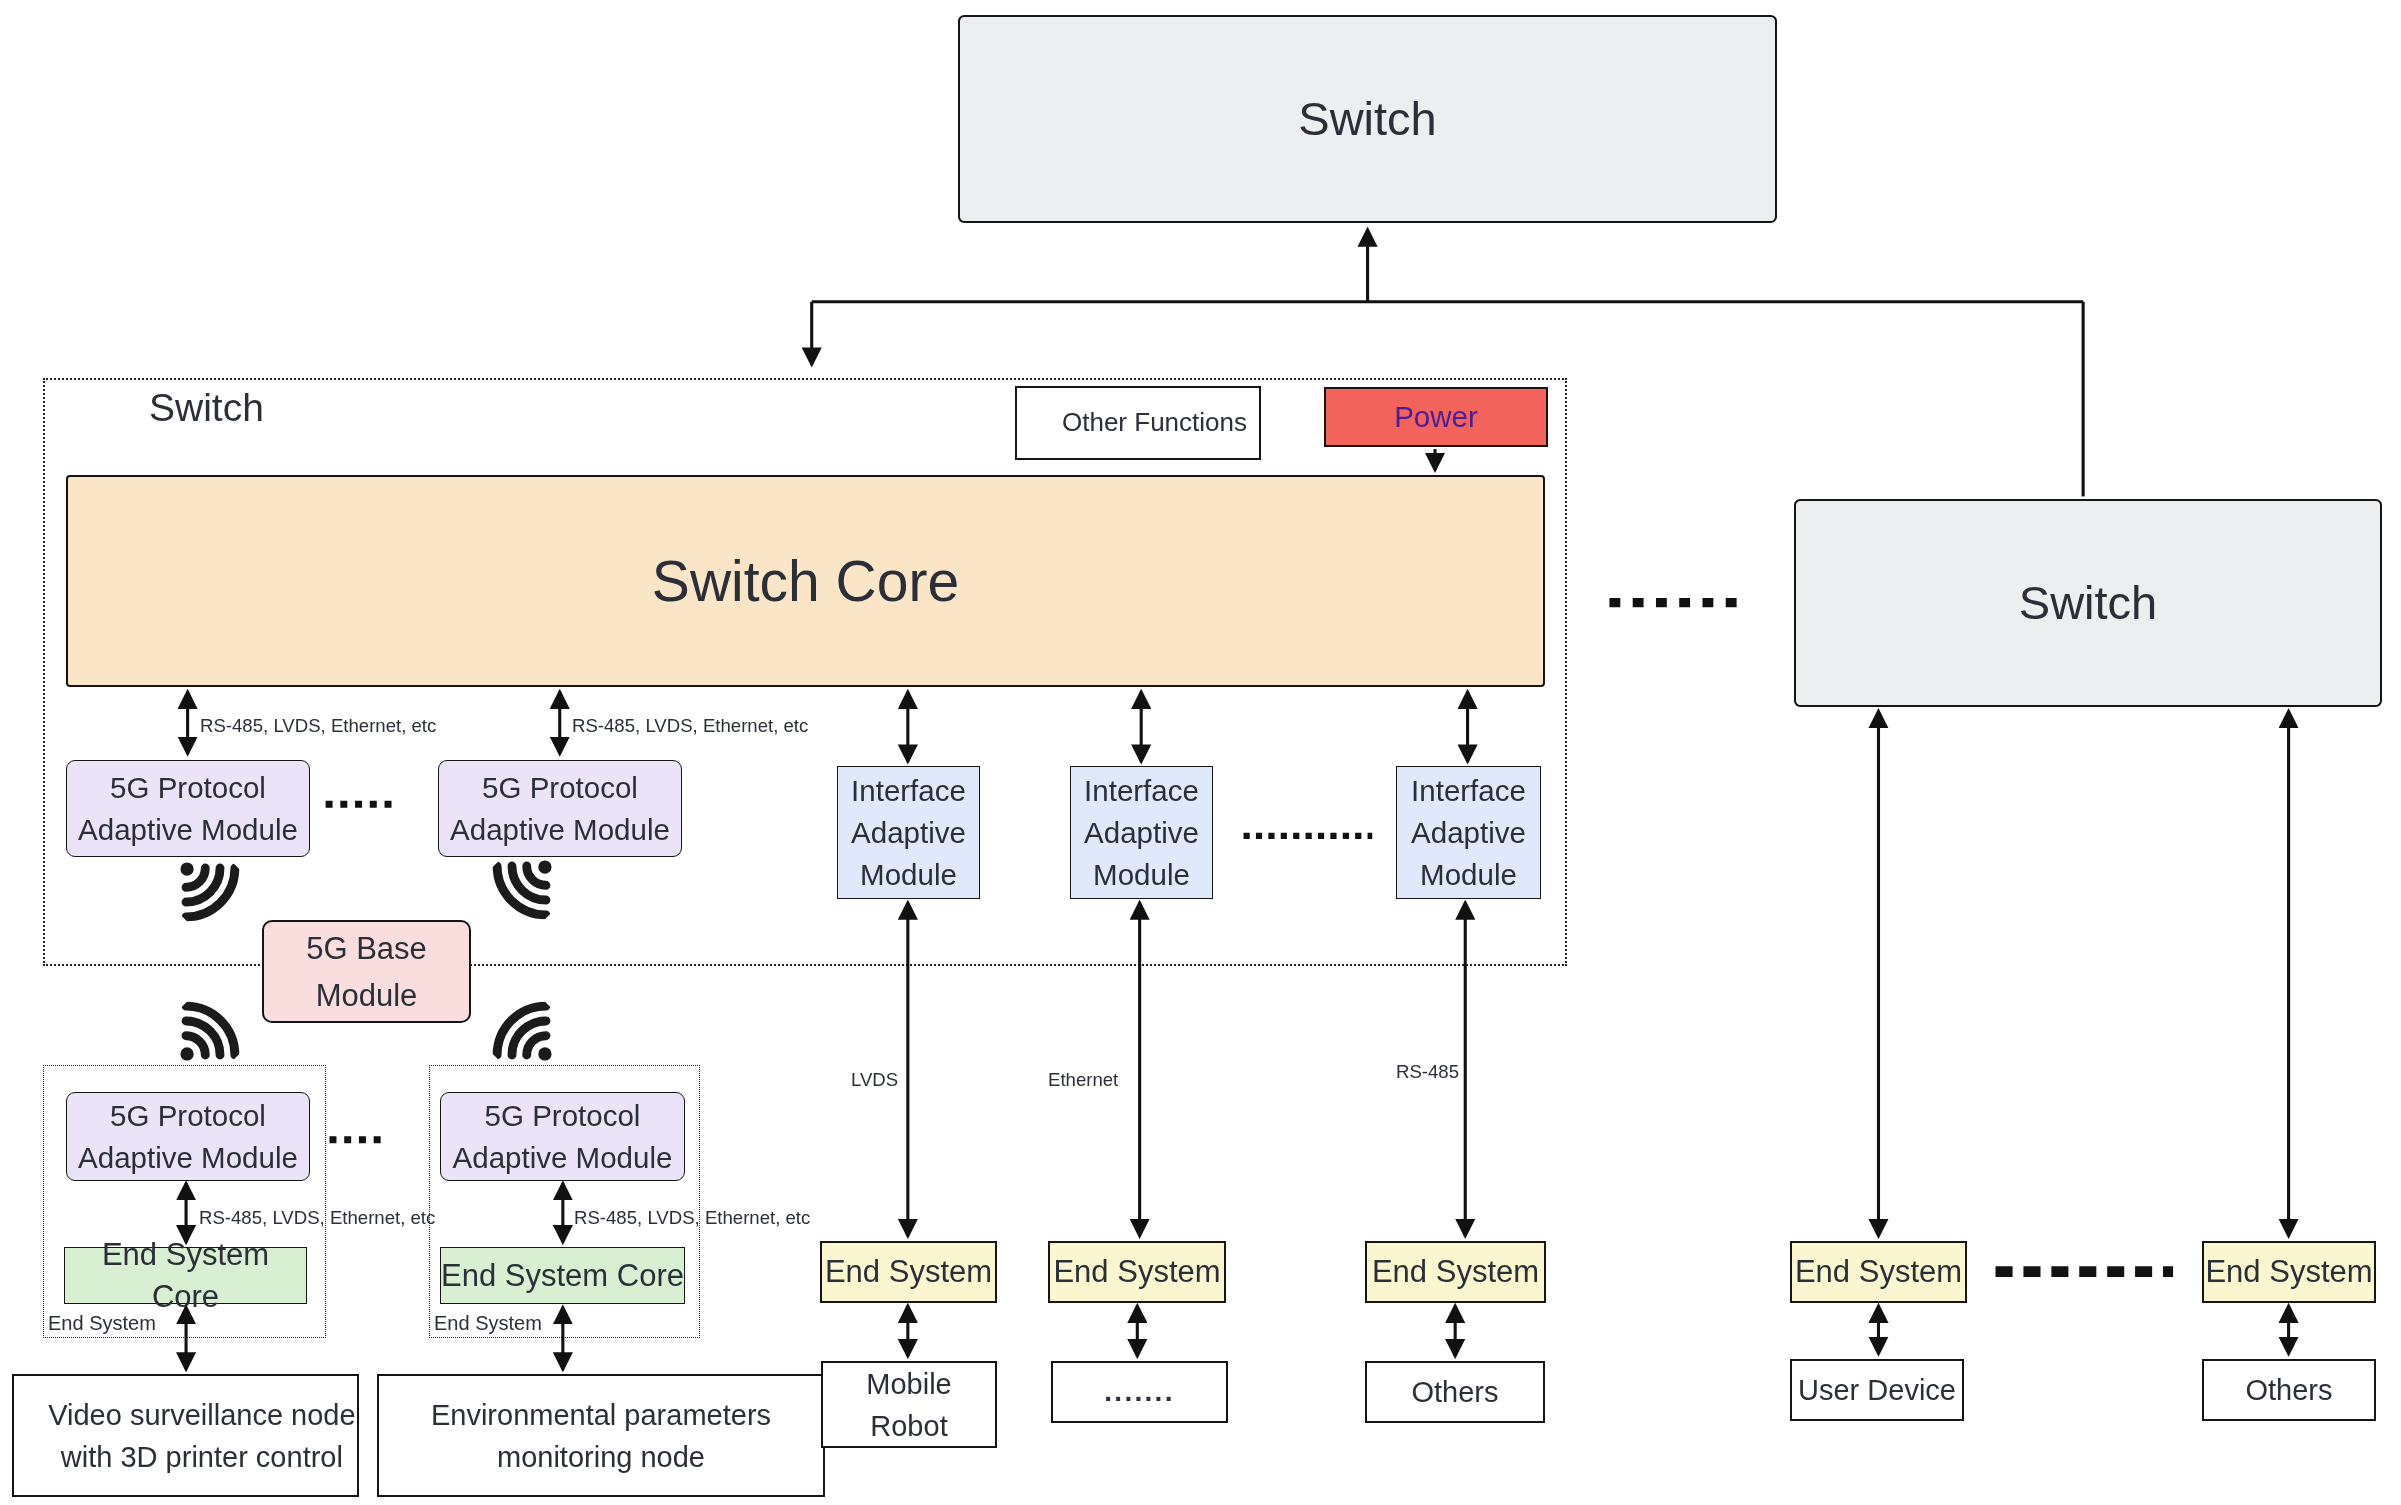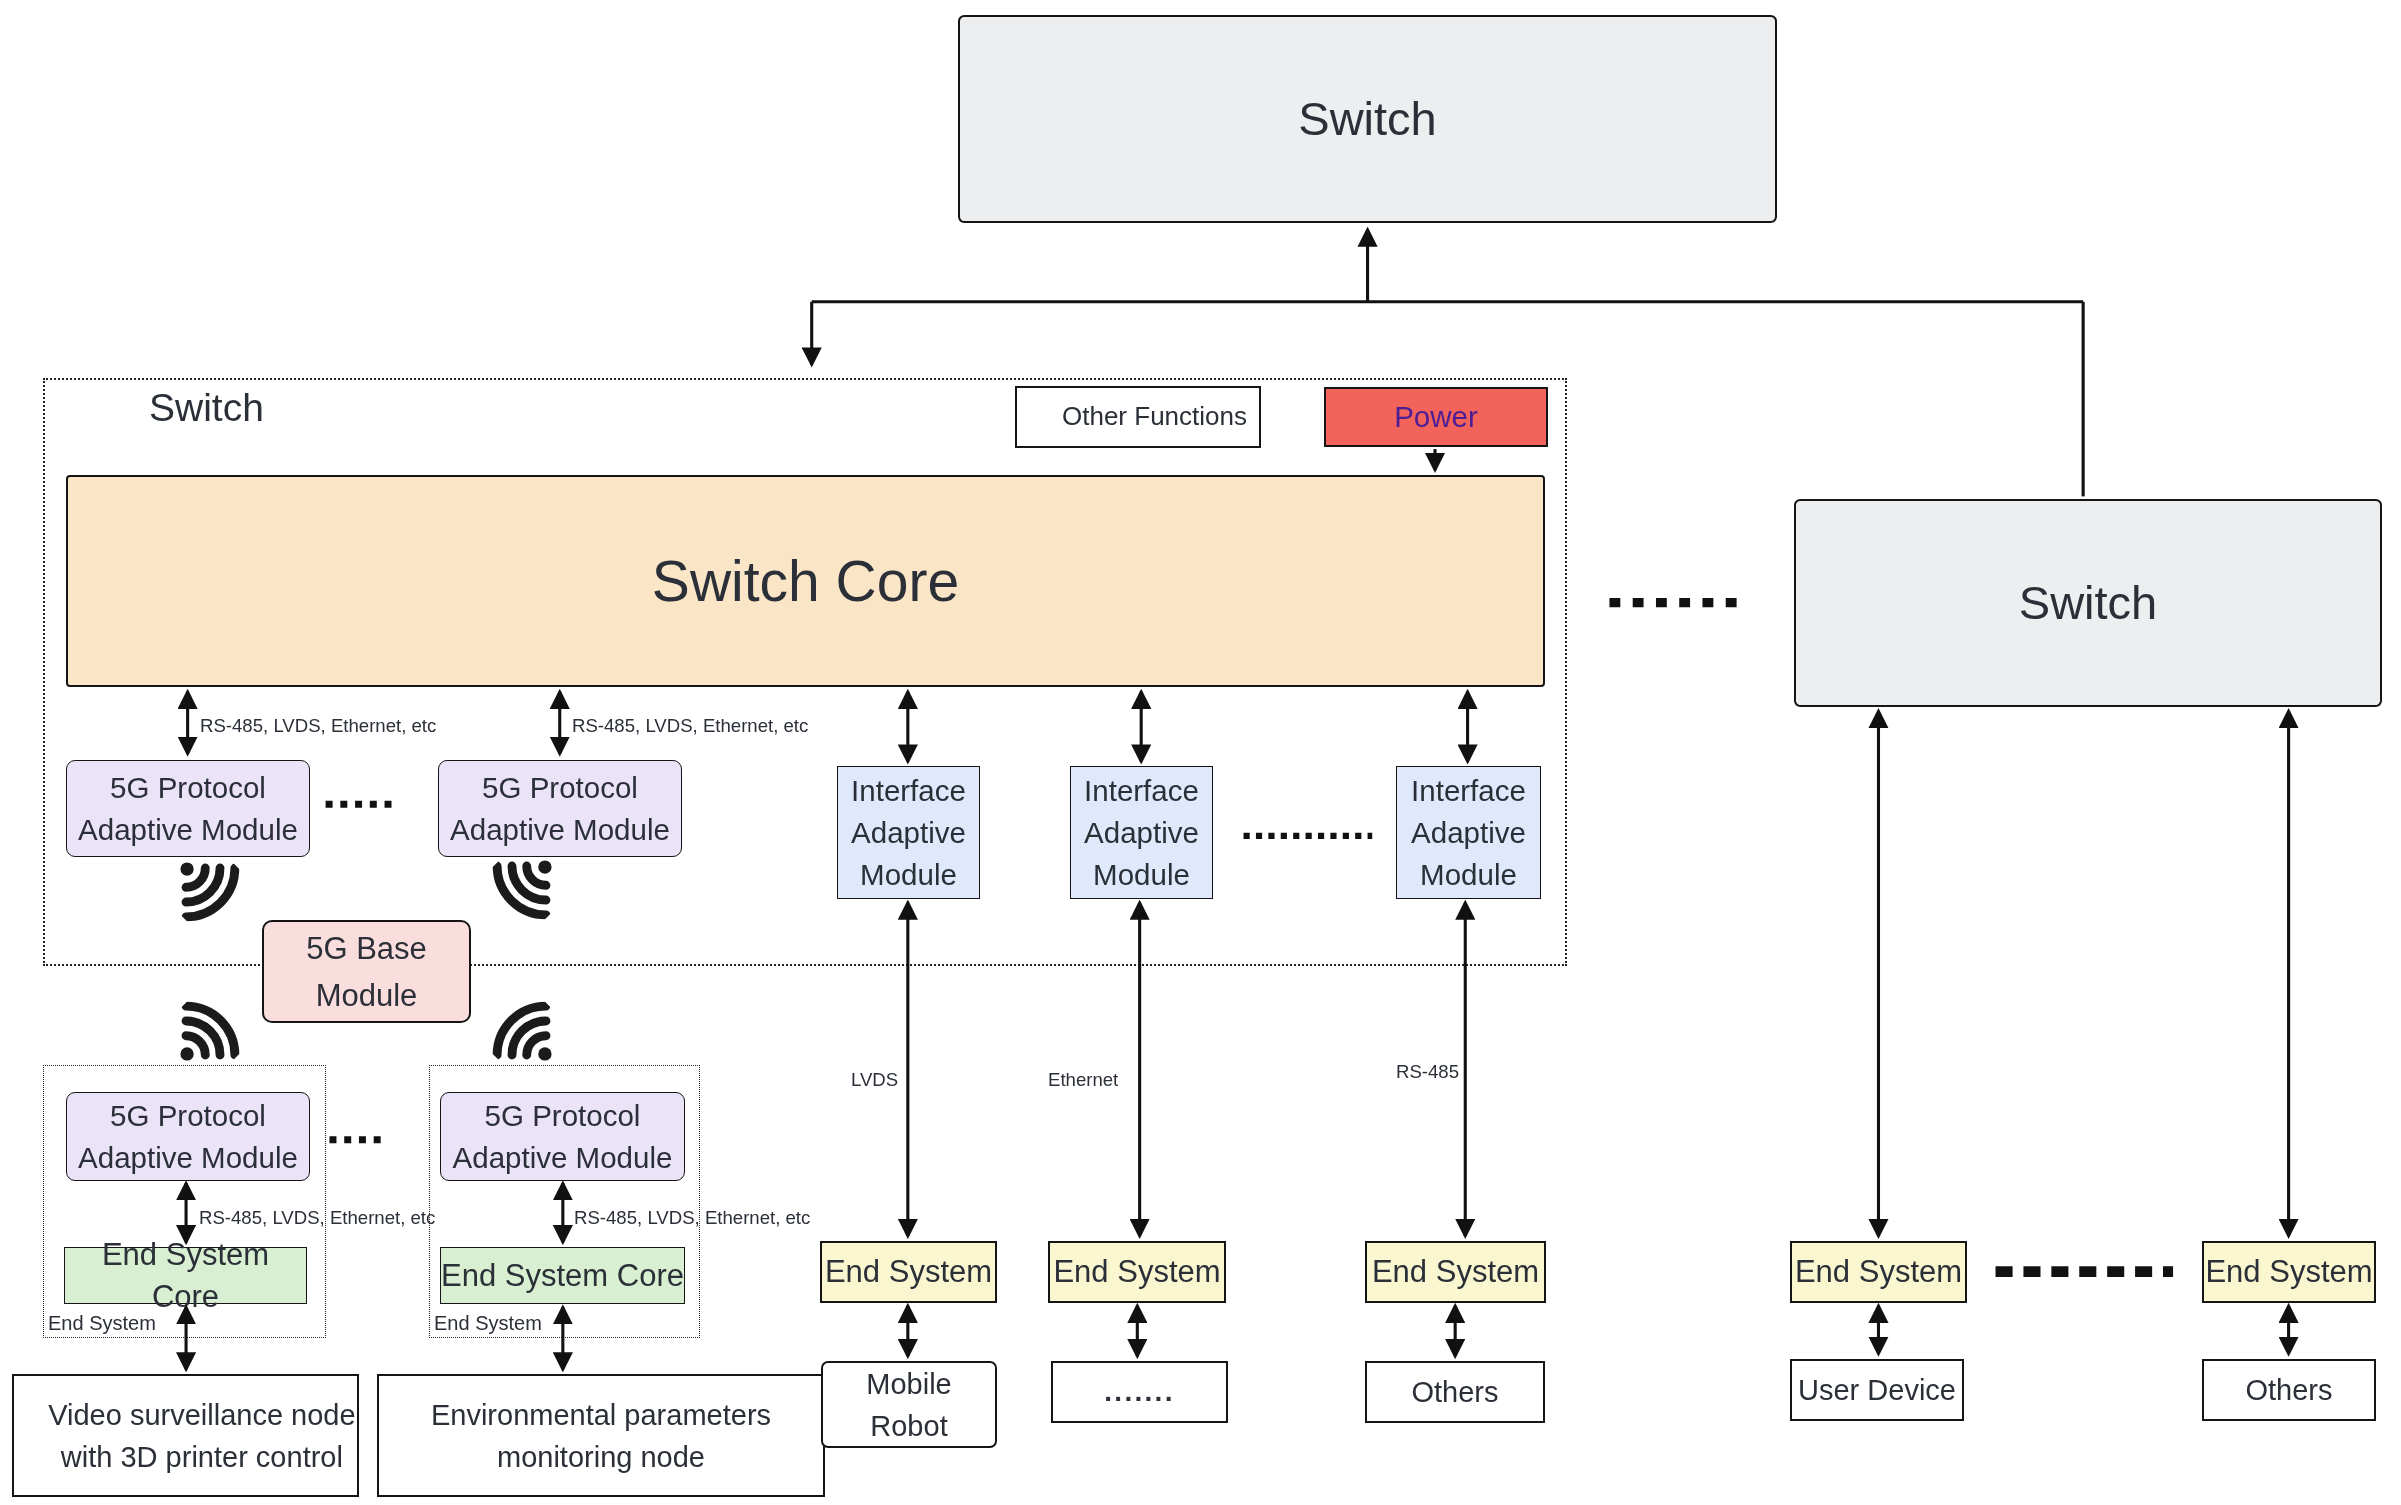--- a/index.html
+++ b/index.html
@@ -96,21 +96,21 @@
   <div class="box switchbig" style="left:958px;top:14.7px;width:819px;height:208px;">
     <span>Switch</span>
   </div>
 
   <div class="box switchbig" style="left:1794px;top:499px;width:588px;height:208px;">
     <span>Switch</span>
   </div>
 
   <div class="lbl conlabel" style="left:149px;top:386px;">Switch</div>
 
-  <div class="box otherfn" style="left:1015px;top:386px;width:246px;height:62px;padding-left:33px;">
+  <div class="box otherfn" style="left:1015px;top:386px;width:246px;height:74px;padding-left:33px;">
     <span>Other Functions</span>
   </div>
 
   <div class="box power" style="left:1324px;top:387px;width:224px;height:60px;">
     <span>Power</span>
   </div>
 
   <div class="box core" style="left:66px;top:475px;width:1479px;height:212px;">
     <span>Switch Core</span>
   </div>
@@ -225,21 +225,21 @@
   </div>
 
   <div class="box plain" style="left:12.4px;top:1374px;width:347px;height:123px;padding-left:32px;">
     <div>Video surveillance node</div>
     <div>with 3D printer control</div>
   </div>
   <div class="box plain" style="left:377px;top:1374px;width:448px;height:123px;">
     <div>Environmental parameters</div>
     <div>monitoring node</div>
   </div>
-  <div class="box plain" style="left:821px;top:1361px;width:176px;height:87px;border-radius:7px;">
+  <div class="box plain" style="left:821px;top:1361px;width:176px;height:87px;">
     <div>Mobile</div>
     <div>Robot</div>
   </div>
   <div class="box plain dotstext" style="left:1051px;top:1361px;width:177px;height:62px;">
     <span>.......</span>
   </div>
   <div class="box plain" style="left:1365px;top:1361px;width:180px;height:62px;">
     <span>Others</span>
   </div>
   <div class="box plain" style="left:1790px;top:1359px;width:174px;height:62px;">

